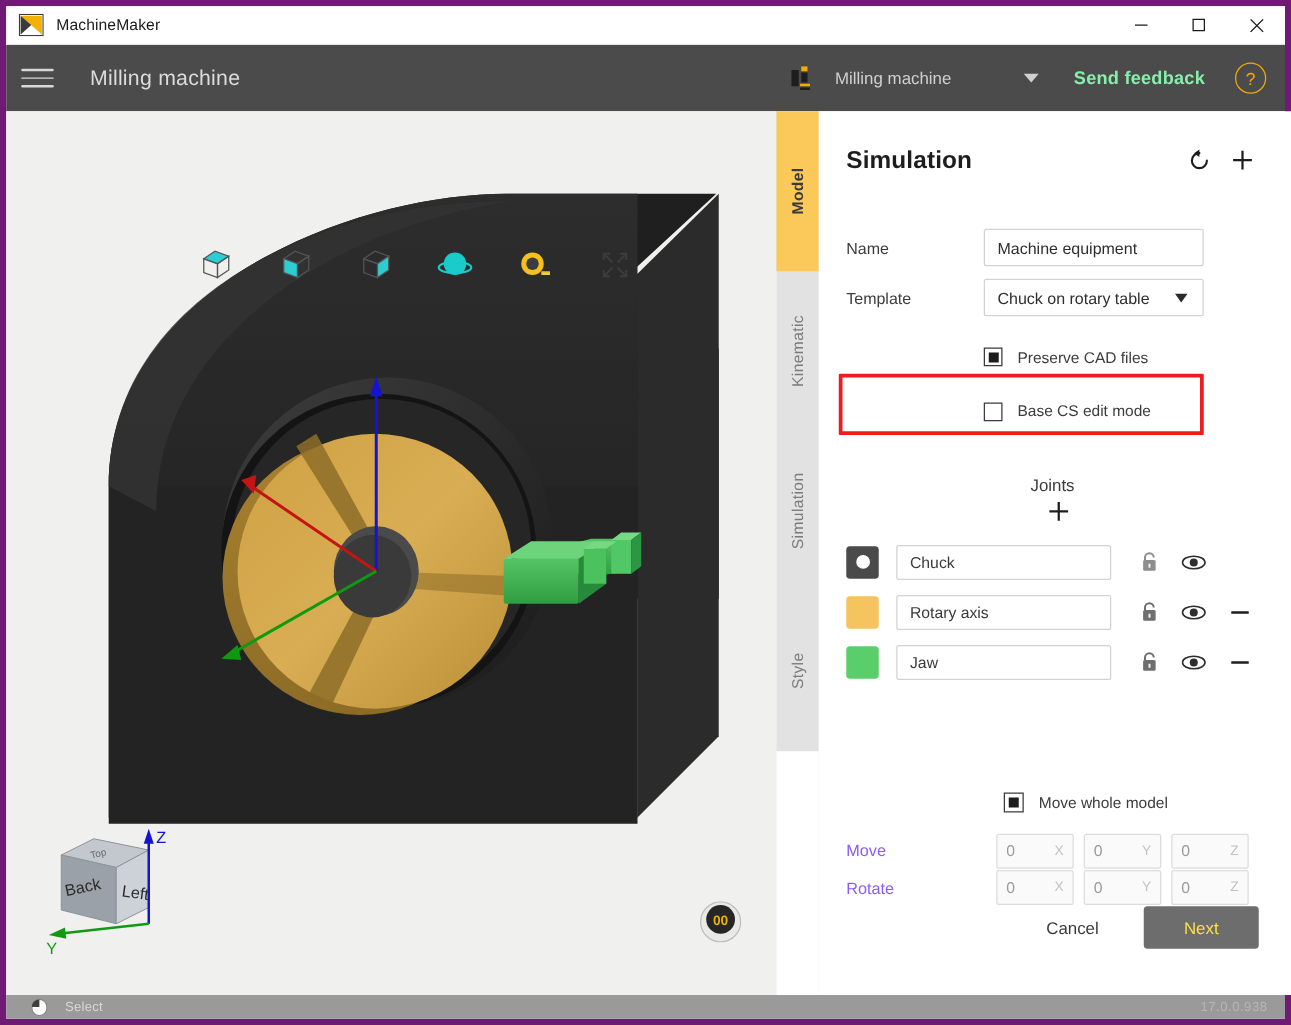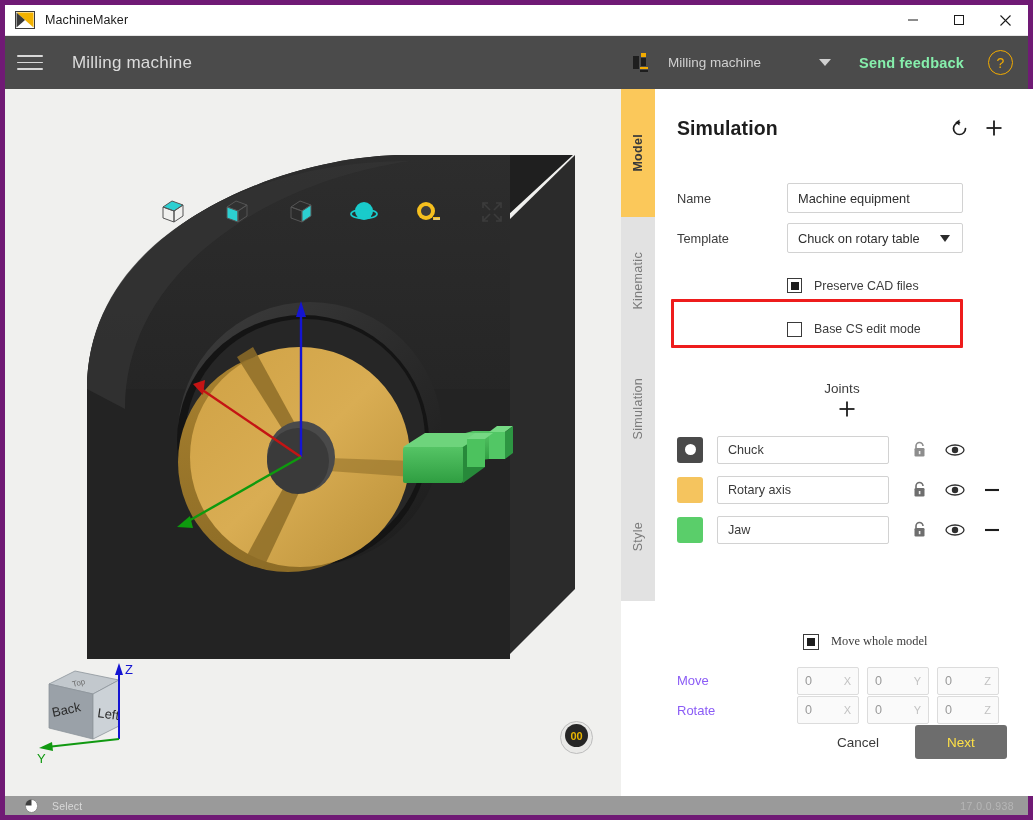--- a/index.html
+++ b/index.html
@@ -184,21 +184,21 @@
     margin-left: 14px; height: 28px; width: 172px;
     border: 1px solid #d2d2d2; border-radius: 2px;
     font-size: 12.6px; color: #3a3a3a;
     padding: 0 10px; display:flex; align-items:center; background:#fff;
   }
   .joint-icon { width: 26px; height: 26px; display:flex; align-items:center; justify-content:center; cursor:pointer;}
   .ji-lock { margin-left: 17px; }
   .ji-eye  { margin-left: 10px; }
   .ji-minus{ margin-left: 11px; }
 
-  .movecb { display:flex; align-items:center; margin-left: 126px; margin-top: 84px; font-family: Liberation Serif, serif; }
+  .movecb { display:flex; align-items:center; margin-left: 126px; margin-top: 84px; }
   .movecb .cbox { width: 16px; height: 16px; }
   .movecb .cblabel { font-size: 12.4px; }
 
   .xyz-row { display:flex; align-items:center; height: 36px; }
   .xyz-label { width: 120px; flex: 0 0 120px; font-size: 13px; color: #8b5cf6; }
   .xyz-field {
     width: 62px; height: 28px; margin-right: 8px;
     border: 1px solid #dcdcdc; border-radius: 2px; background: #fafafa;
     display:flex; align-items:center; padding: 0 7px;
     font-size: 12.6px;

